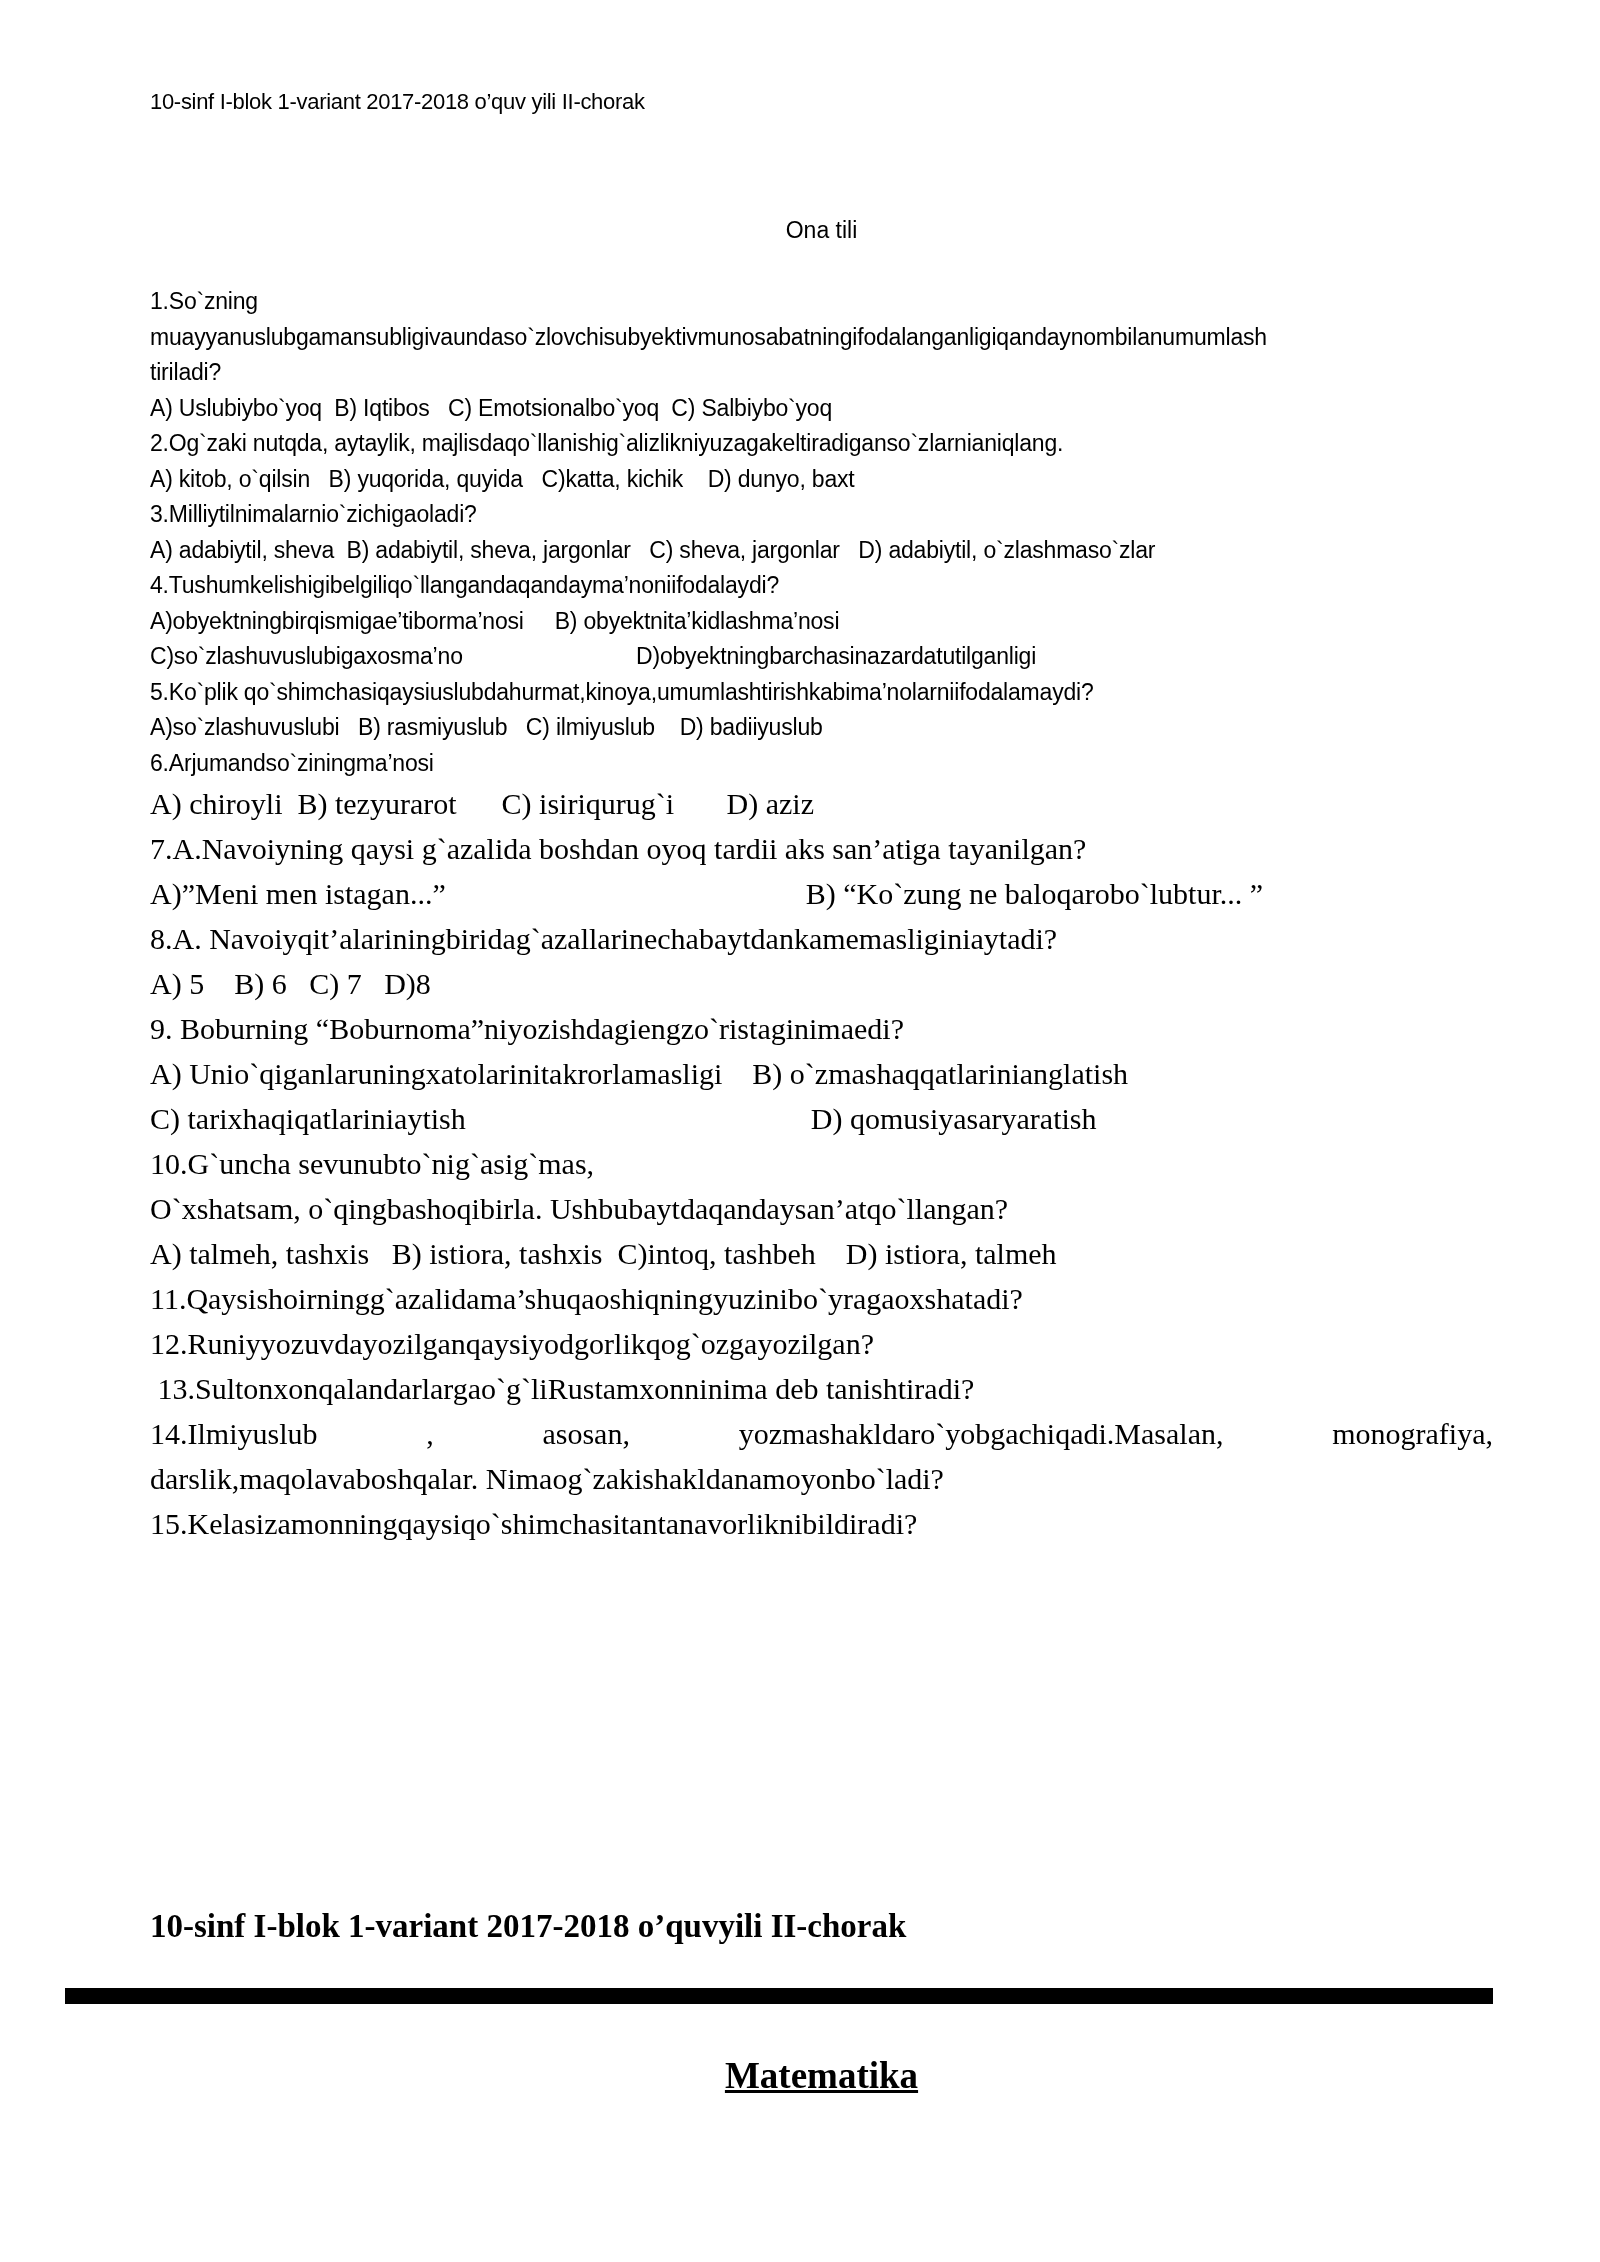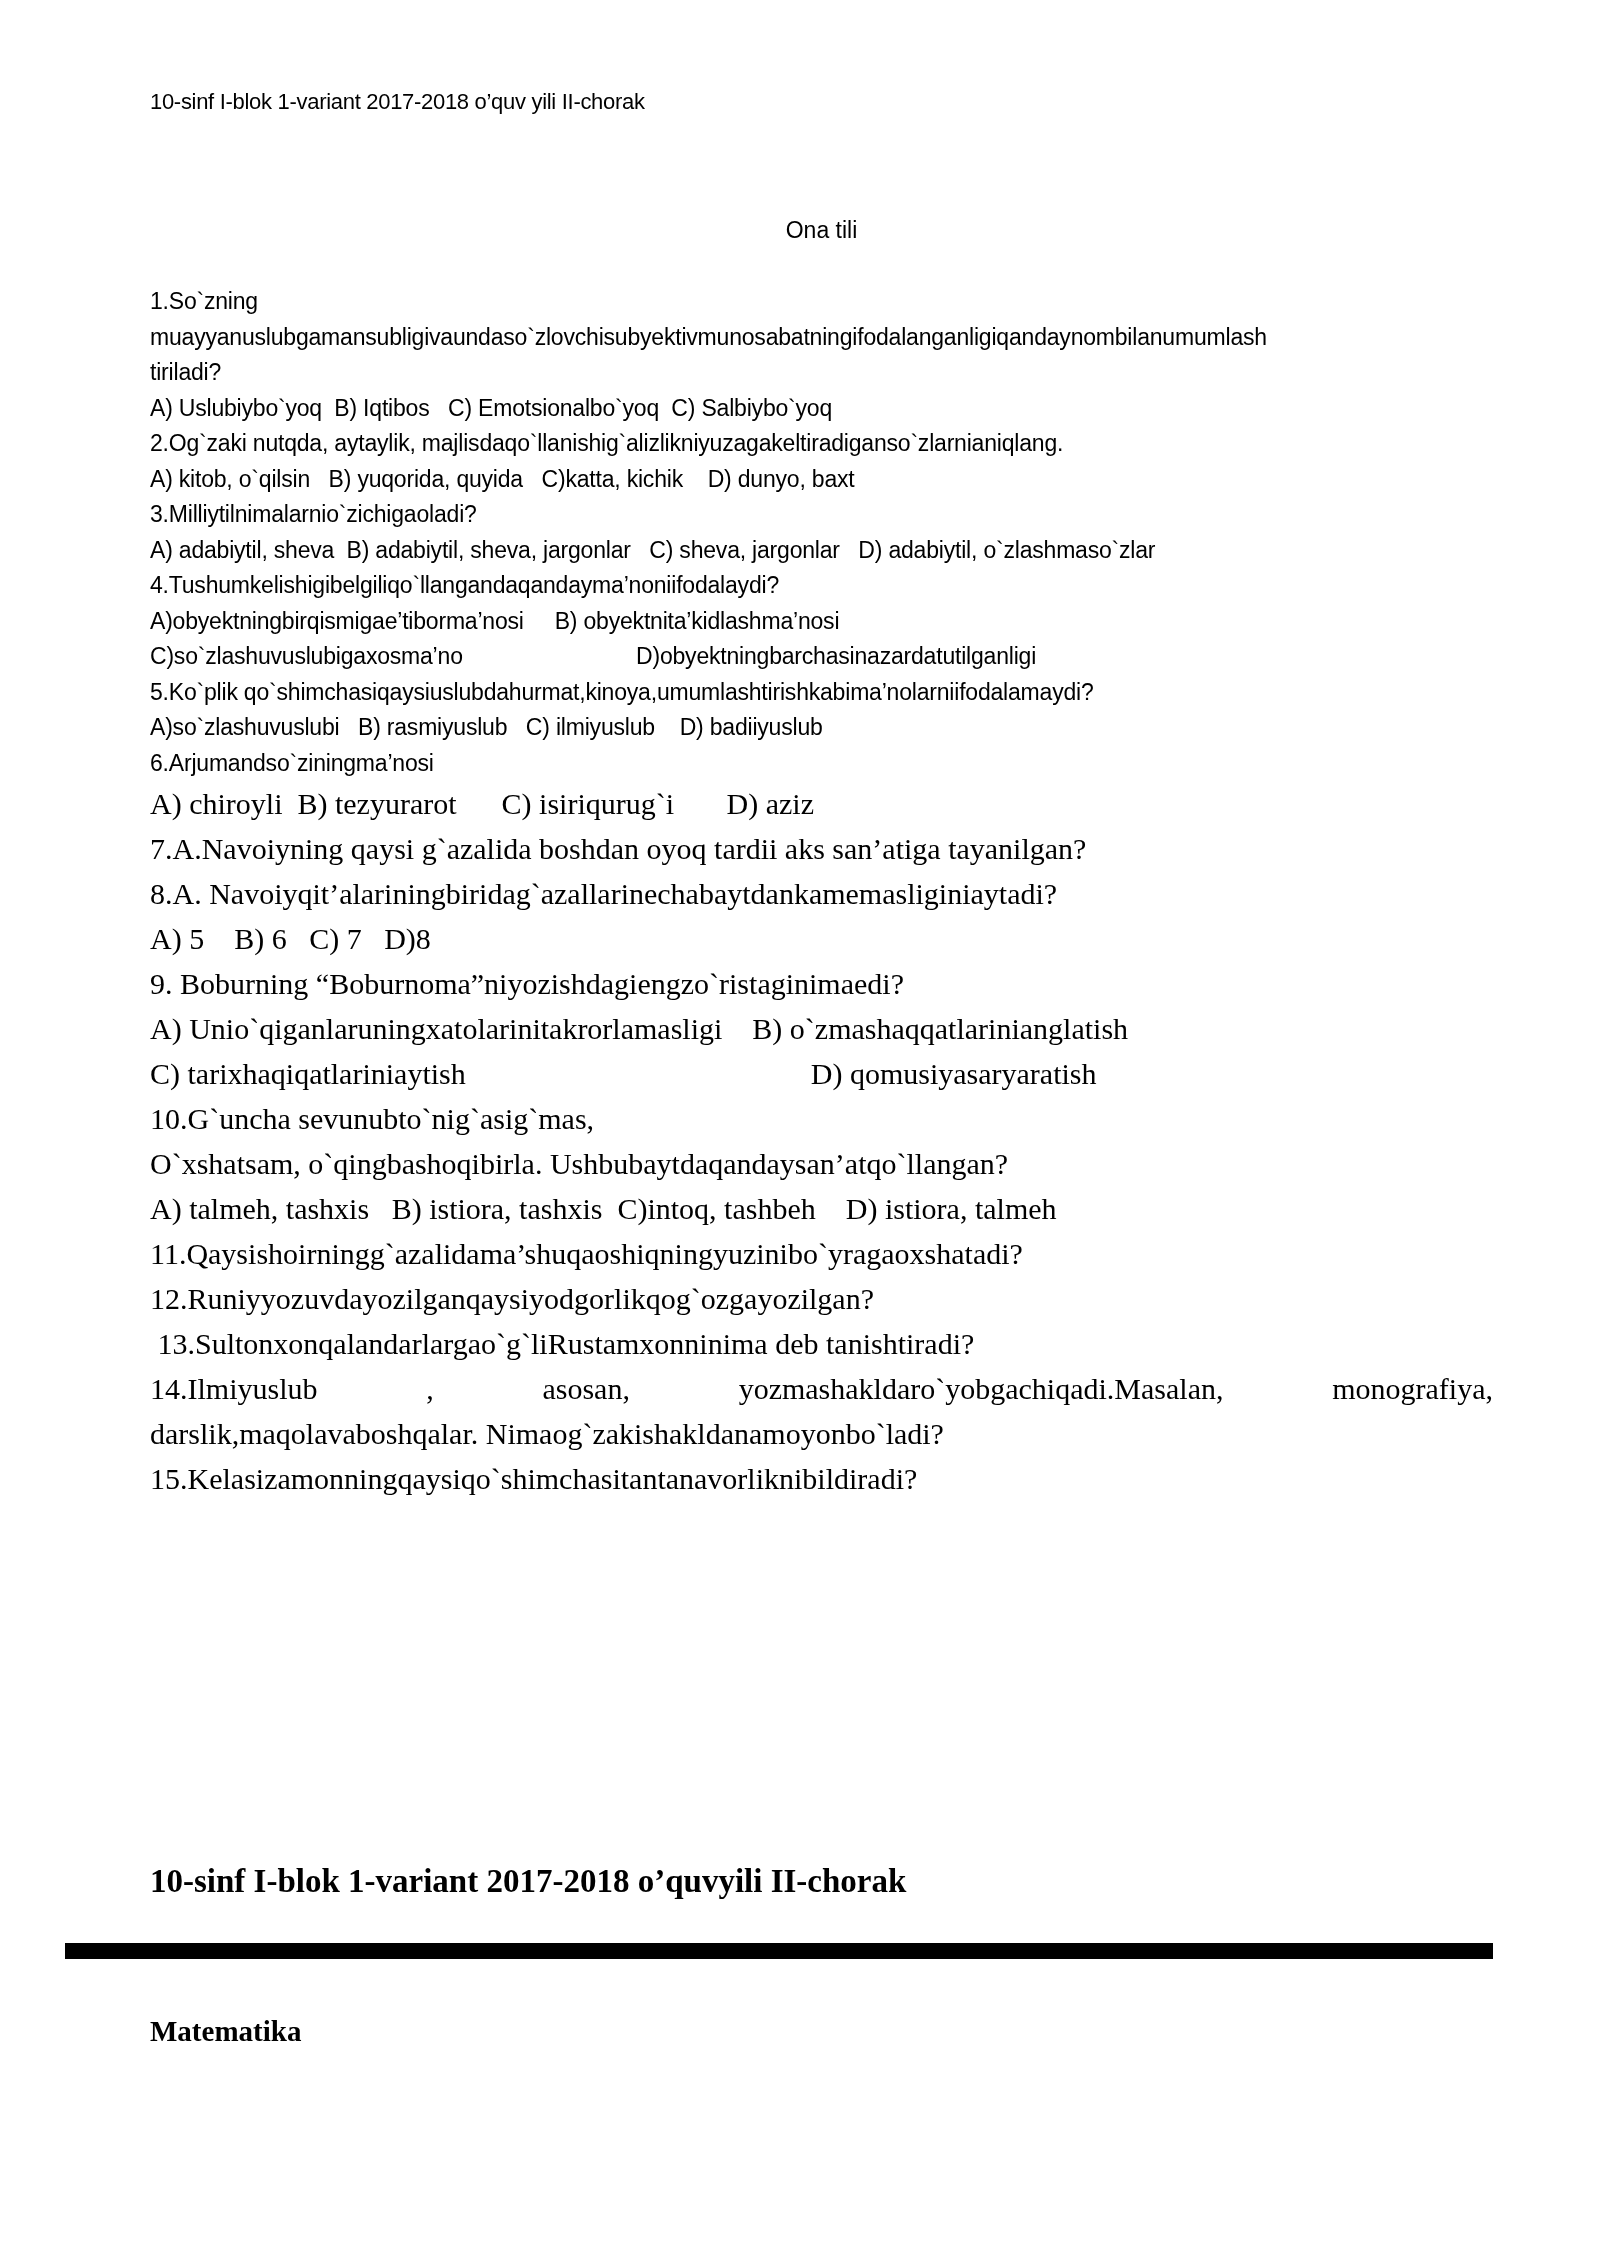--- a/index.html
+++ b/index.html
@@ -53,23 +53,25 @@
   }
   .divider-bar {
     height: 16px;
     background: #000000;
     margin-top: 40px;
     margin-left: -85px;
   }
   .doc-subject {
     font-family: "Liberation Serif", serif;
     font-weight: bold;
-    font-size: 29px;
+    font-size: 37px;
     line-height: 36px;
+    text-align: center;
     margin-top: 54px;
+    text-decoration: underline;
   }
 </style>
 </head>
 <body>
 
 <div class="page">
   <div class="doc-header">10-sinf I-blok 1-variant 2017-2018 o’quv yili II-chorak</div>
 
   <div class="doc-section-title">Ona tili</div>
 
@@ -83,20 +85,21 @@
       <div class="line sans">3.Milliytilnimalarnio`zichigaoladi?</div>
       <div class="line sans">A) adabiytil, sheva  B) adabiytil, sheva, jargonlar   C) sheva, jargonlar   D) adabiytil, o`zlashmaso`zlar</div>
       <div class="line sans">4.Tushumkelishigibelgiliqo`llangandaqandayma’noniifodalaydi?</div>
       <div class="line sans">A)obyektningbirqismigae’tiborma’nosi     B) obyektnita’kidlashma’nosi</div>
       <div class="line sans">C)so`zlashuvuslubigaxosma’no                            D)obyektningbarchasinazardatutilganligi</div>
       <div class="line sans">5.Ko`plik qo`shimchasiqaysiuslubdahurmat,kinoya,umumlashtirishkabima’nolarniifodalamaydi?</div>
       <div class="line sans">A)so`zlashuvuslubi   B) rasmiyuslub   C) ilmiyuslub    D) badiiyuslub</div>
       <div class="line sans">6.Arjumandso`ziningma’nosi</div>
       <div class="line serif">A) chiroyli  B) tezyurarot      C) isiriqurug`i       D) aziz</div>
       <div class="line serif">7.A.Navoiyning qaysi g`azalida boshdan oyoq tardii aks san’atiga tayanilgan?</div>
+      <div class="line serif">A)”Meni men istagan...”                                                B) “Ko`zung ne baloqarobo`lubtur... ”</div>
       <div class="line serif">8.A. Navoiyqit’alariningbiridag`azallarinechabaytdankamemasliginiaytadi?</div>
       <div class="line serif">A) 5    B) 6   C) 7   D)8</div>
       <div class="line serif">9. Boburning “Boburnoma”niyozishdagiengzo`ristaginimaedi?</div>
       <div class="line serif">A) Unio`qiganlaruningxatolarinitakrorlamasligi    B) o`zmashaqqatlarinianglatish</div>
       <div class="line serif">C) tarixhaqiqatlariniaytish                                              D) qomusiyasaryaratish</div>
       <div class="line serif">10.G`uncha sevunubto`nig`asig`mas,</div>
       <div class="line serif">O`xshatsam, o`qingbashoqibirla. Ushbubaytdaqandaysan’atqo`llangan?</div>
       <div class="line serif">A) talmeh, tashxis   B) istiora, tashxis  C)intoq, tashbeh    D) istiora, talmeh</div>
       <div class="line serif">11.Qaysishoirningg`azalidama’shuqaoshiqningyuzinibo`yragaoxshatadi?</div>
       <div class="line serif">12.Runiyyozuvdayozilganqaysiyodgorlikqog`ozgayozilgan?</div>

